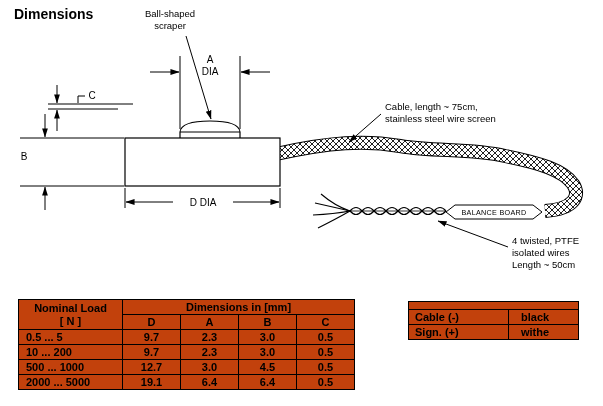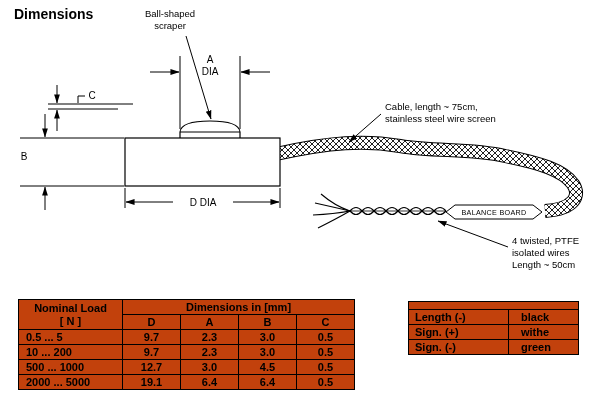--- a/index.html
+++ b/index.html
@@ -166,28 +166,24 @@
       </tr>
     </tbody>
       </table>
 
     <table class="elec-table">
       <tbody>
       <tr>
         <td colspan="2" class="spacer-cell"></td>
       </tr>
       <tr>
-        <td class="elec-label">Length (-)</td>
+        <td class="elec-label">Cable (-)</td>
         <td class="elec-value">black</td>
       </tr>
       <tr>
         <td class="elec-label">Sign. (+)</td>
         <td class="elec-value">withe</td>
-      </tr>
-      <tr>
-        <td class="elec-label">Sign. (-)</td>
-        <td class="elec-value">green</td>
       </tr>
     </tbody>
       </table>
 
   </div>
 </div>
 
 </body></html>

